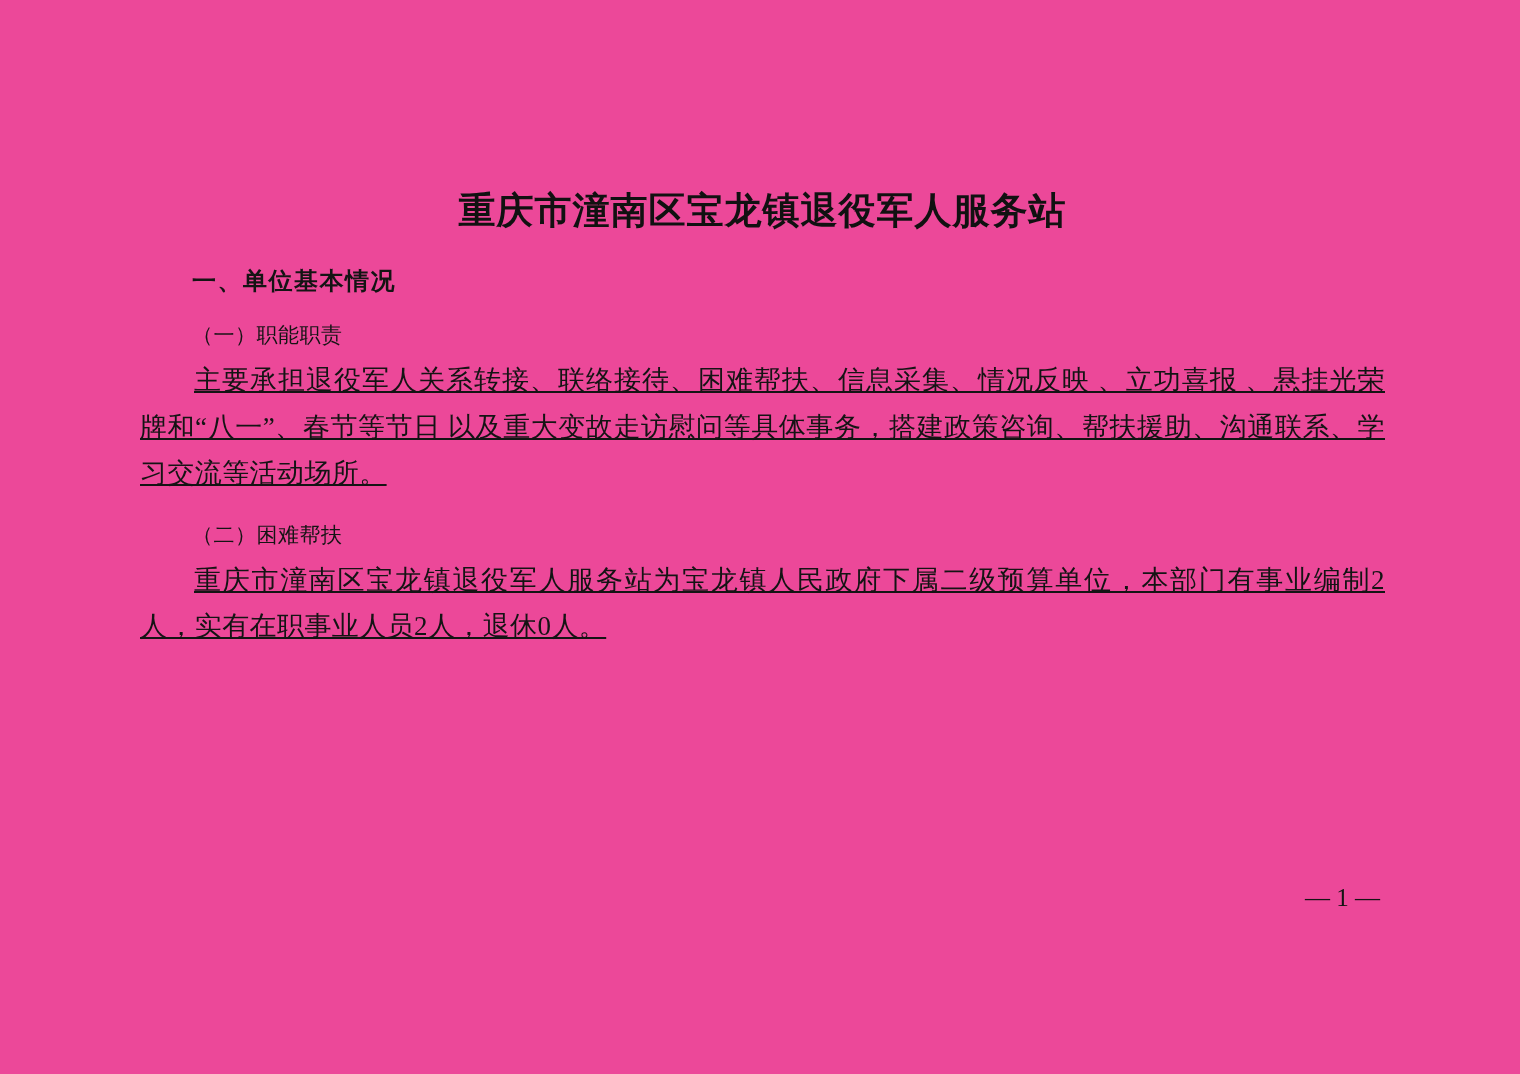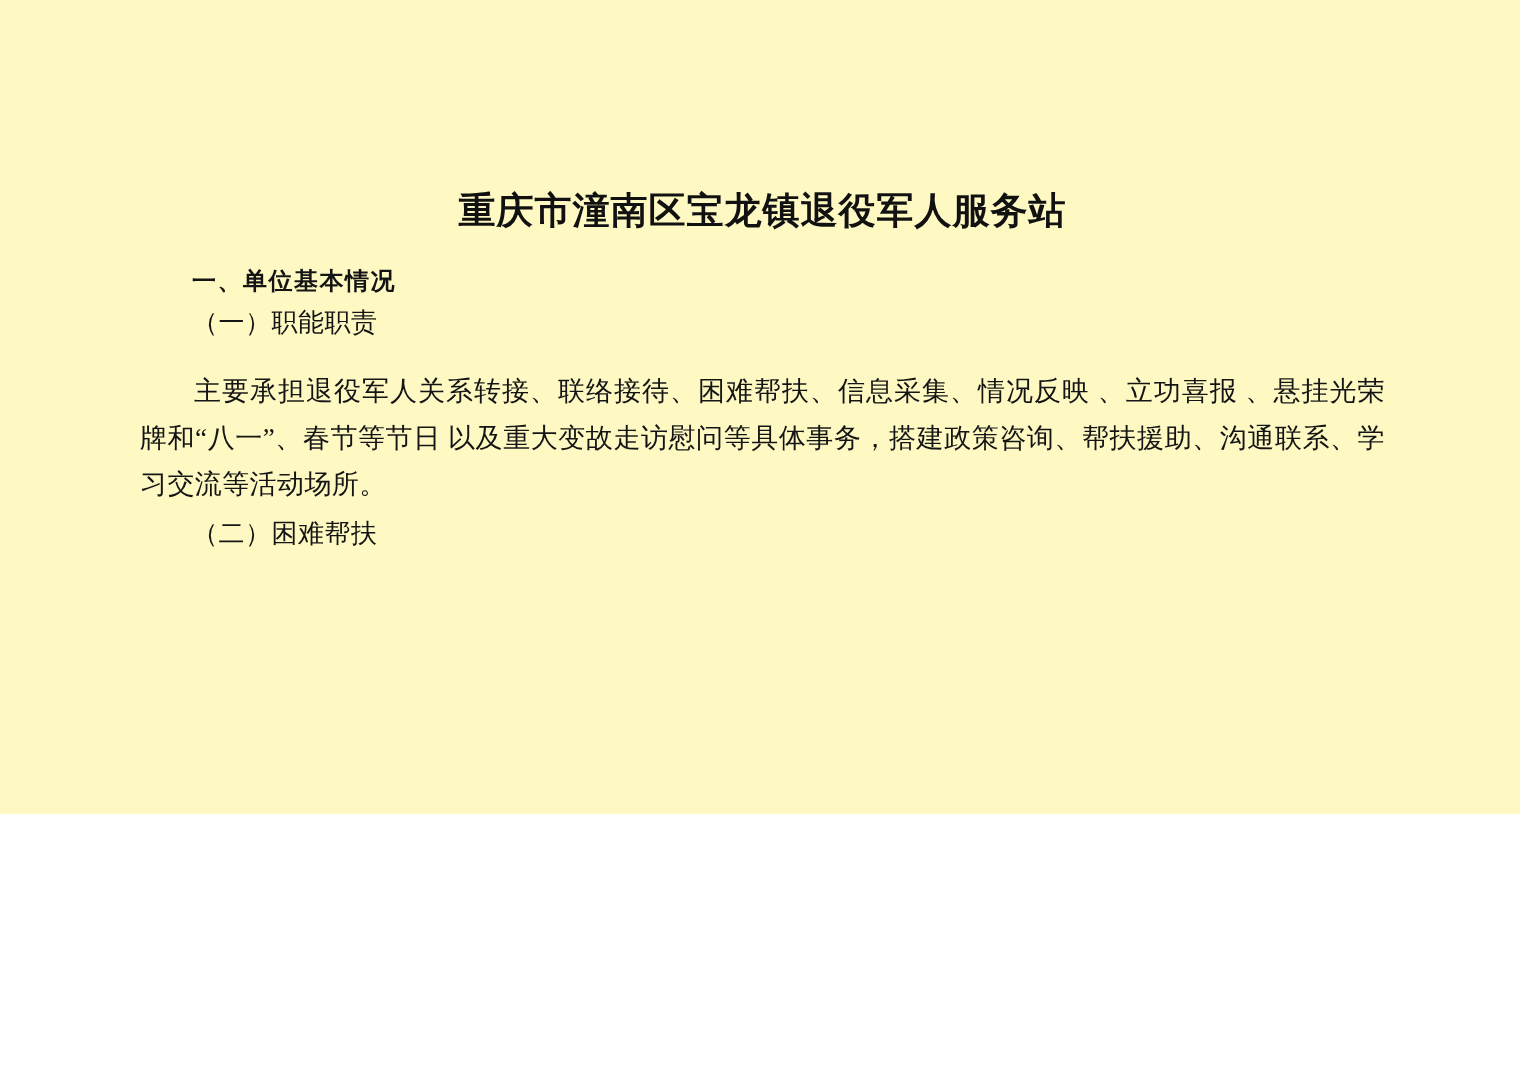--- a/index.html
+++ b/index.html
@@ -3,22 +3,22 @@
 <meta charset="utf-8">
 <style>
   html, body {
     margin: 0;
     padding: 0;
     background: #ffffff;
   }
   .page {
     position: relative;
     width: 1520px;
-    height: 814px;
-    background: #fef9c3;
+    height: 1074px;
+    background: #ec4899;
     margin: 0 auto;
     overflow: hidden;
     font-family: "Liberation Serif", "DejaVu Serif", serif;
     color: #1a1a1a;
   }
   .content {
     position: absolute;
     left: 140px;
     top: 182px;
     width: 1245px;
@@ -38,35 +38,36 @@
   .heading {
     font-family: "Liberation Sans", "DejaVu Sans", sans-serif;
     font-weight: bold;
     font-size: 24px;
     letter-spacing: 1.5px;
     margin-top: 26px;
     text-indent: 52px;
     color: #141414;
   }
   .subheading {
-    font-size: 26px;
-    margin-top: 8px;
+    font-size: 21px;
+    margin-top: 24px;
     text-indent: 52px;
     letter-spacing: 0.5px;
     color: #141414;
   }
   p.body-text {
     font-size: 27px;
     line-height: 1.72;
-    margin: 28px 0 0 0;
+    margin: 8px 0 0 0;
     text-indent: 54px;
     text-align: justify;
     text-justify: inter-ideograph;
     letter-spacing: 0.4px;
     color: #141414;
+    text-decoration: underline;
   }
   .page-number {
     position: absolute;
     left: 0;
     right: 0;
     top: 884px;
     text-align: right;
     padding-right: 140px;
     font-size: 25px;
     color: #141414;
@@ -84,19 +85,20 @@
     </div>
 
     <div class="heading">一、单位基本情况</div>
 
     <div class="subheading">（一）职能职责</div>
 
     <p class="body-text">主要承担退役军人关系转接、联络接待、困难帮扶、信息采集、情况反映 、立功喜报 、悬挂光荣牌和“八一”、春节等节日 以及重大变故走访慰问等具体事务，搭建政策咨询、帮扶援助、沟通联系、学习交流等活动场所。</p>
 
     <div class="subheading">（二）困难帮扶</div>
 
+    <p class="body-text">重庆市潼南区宝龙镇退役军人服务站为宝龙镇人民政府下属二级预算单位，本部门有事业编制2人，实有在职事业人员2人，退休0人。</p>
 
 
 
   </div>
 
   <div class="page-number">— 1 —</div>
 </div>
 
 </body></html>

